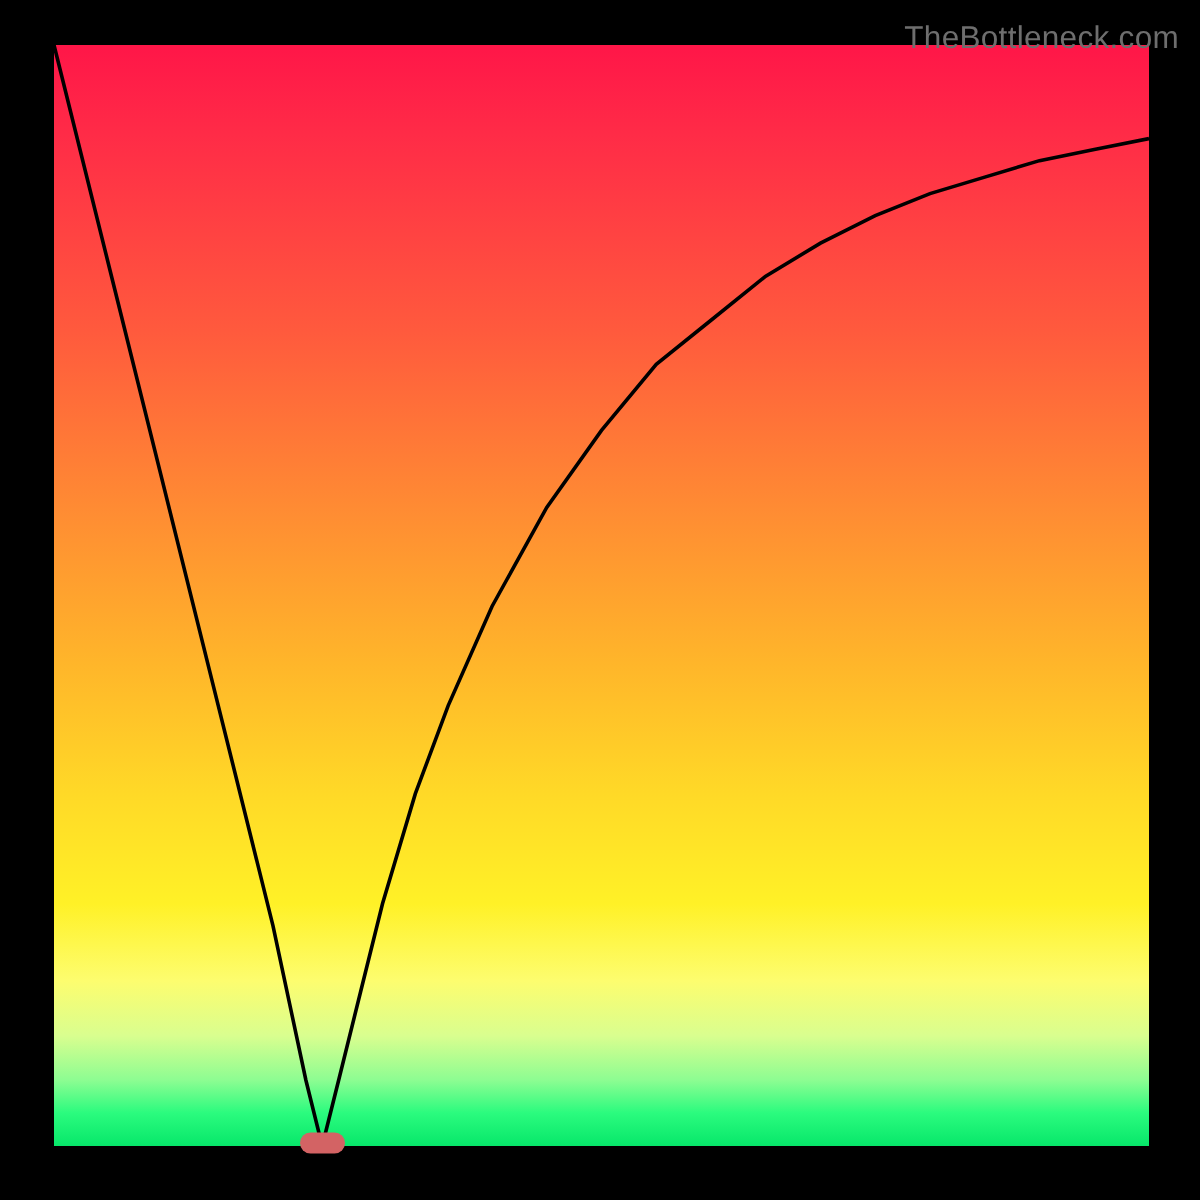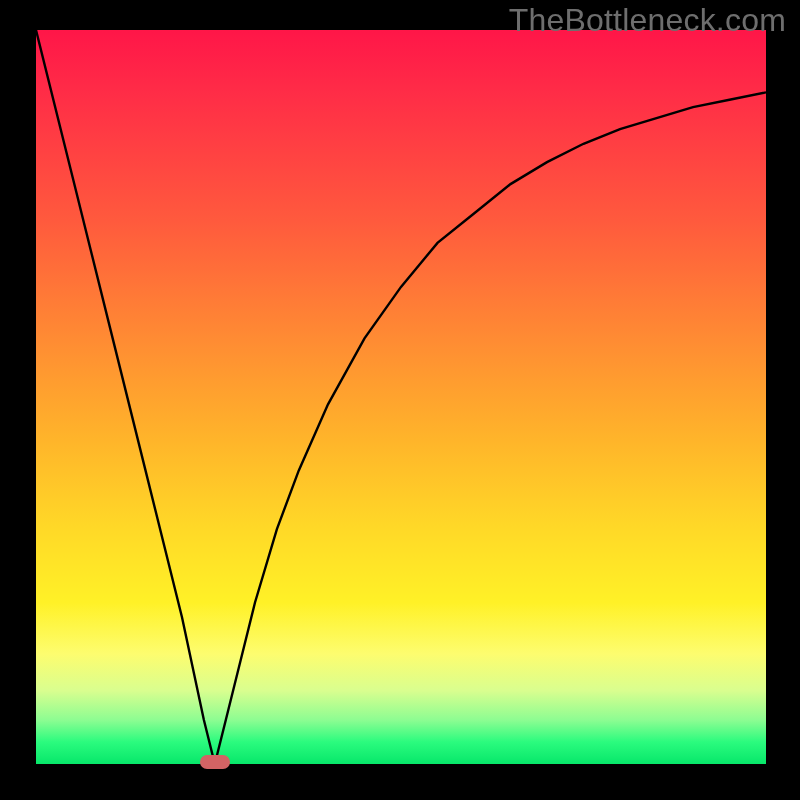--- a/index.html
+++ b/index.html
@@ -12,24 +12,24 @@
     font-family: Arial, Helvetica, sans-serif;
   }
   .frame {
     position: relative;
     width: 800px;
     height: 800px;
     background: #000;
   }
   .watermark {
     position: absolute;
-    top: 2px;
+    top: 14px;
     right: 14px;
     color: #6e6e6e;
-    font-size: 32px;
+    font-size: 21px;
     font-weight: 500;
     letter-spacing: 0.2px;
     z-index: 5;
   }
   .plot {
     position: absolute;
     left: 36px;
     top: 30px;
     width: 730px;
     height: 734px;

